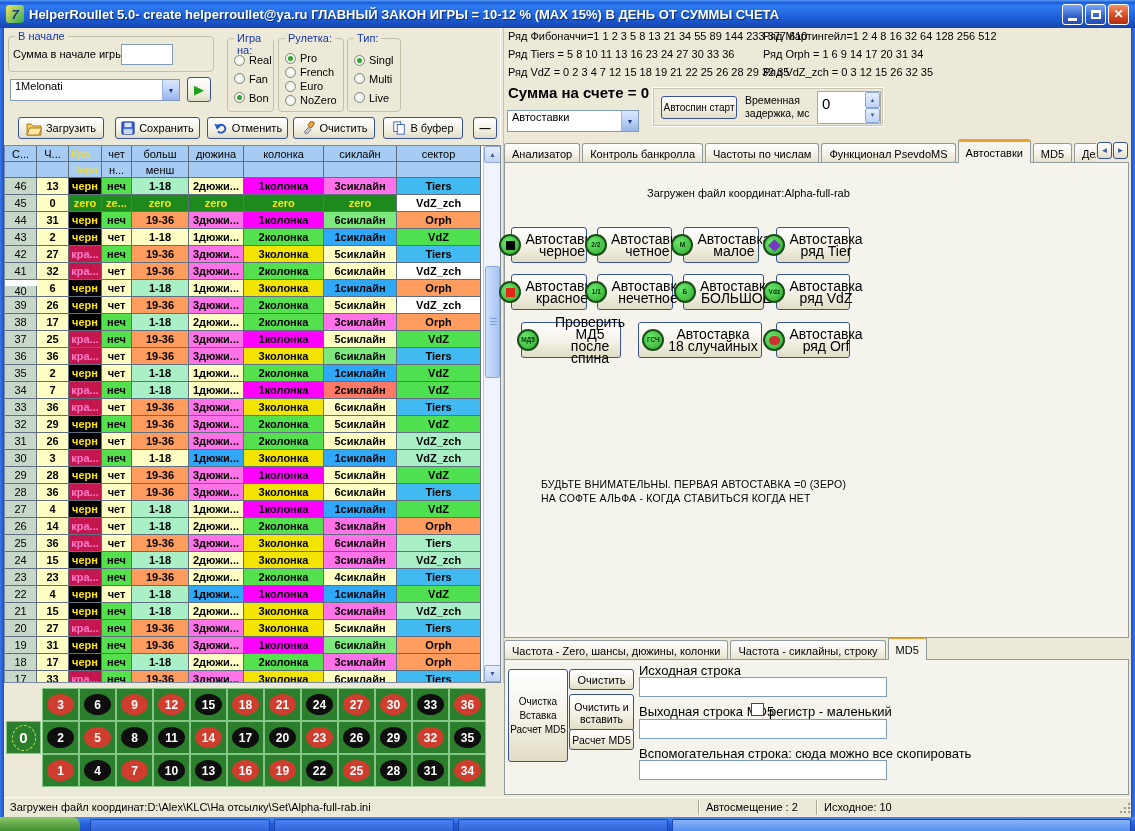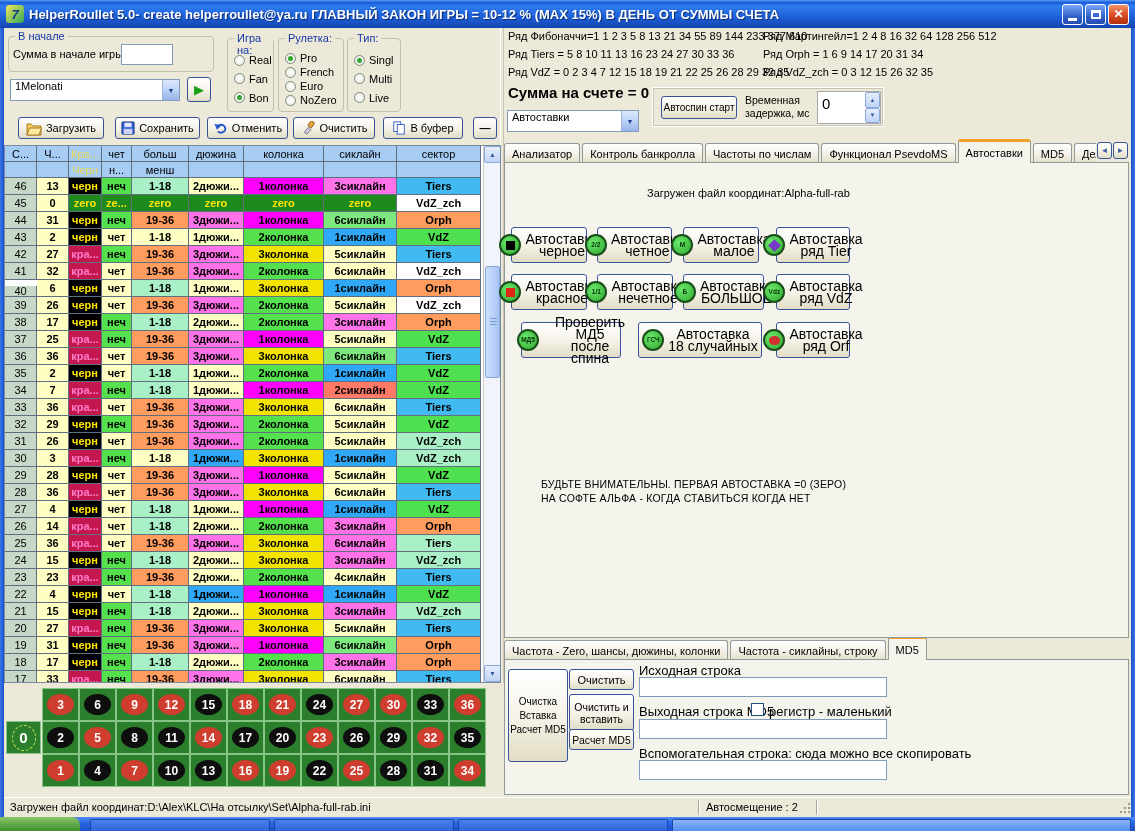--- a/index.html
+++ b/index.html
@@ -988,20 +988,21 @@
     <input class="tinput minput" style="left: 134px; top: 59px;" value="">
     <div class="mlabel" style="left:134px; top:86px;">Вспомогательная строка: сюда можно все скопировать</div>
     <input class="tinput minput" style="left: 134px; top: 100px;" value="">
   </div>
 
   <div id="statusbar">
     <div class="spanel" id="sp1">Загружен файл координат:D:\Alex\KLC\На отсылку\Set\Alpha-full-rab.ini</div>
     <div class="sdiv"></div>
     <div class="spanel" id="sp2">Автосмещение : 2</div>
     <div class="sdiv"></div>
+    <div class="spanel" id="sp3">Исходное: 10</div>
     <div class="grip"></div>
   </div>
 
   <div id="taskbar">
     <div id="startfrag"></div>
     <div class="titem" style="left:90px; width:180px;"></div>
     <div class="titem" style="left:274px; width:180px;"></div>
     <div class="titem" style="left:458px; width:210px;"></div>
     <div class="titem active" style="left:672px; width:459px;"></div>
   </div>

